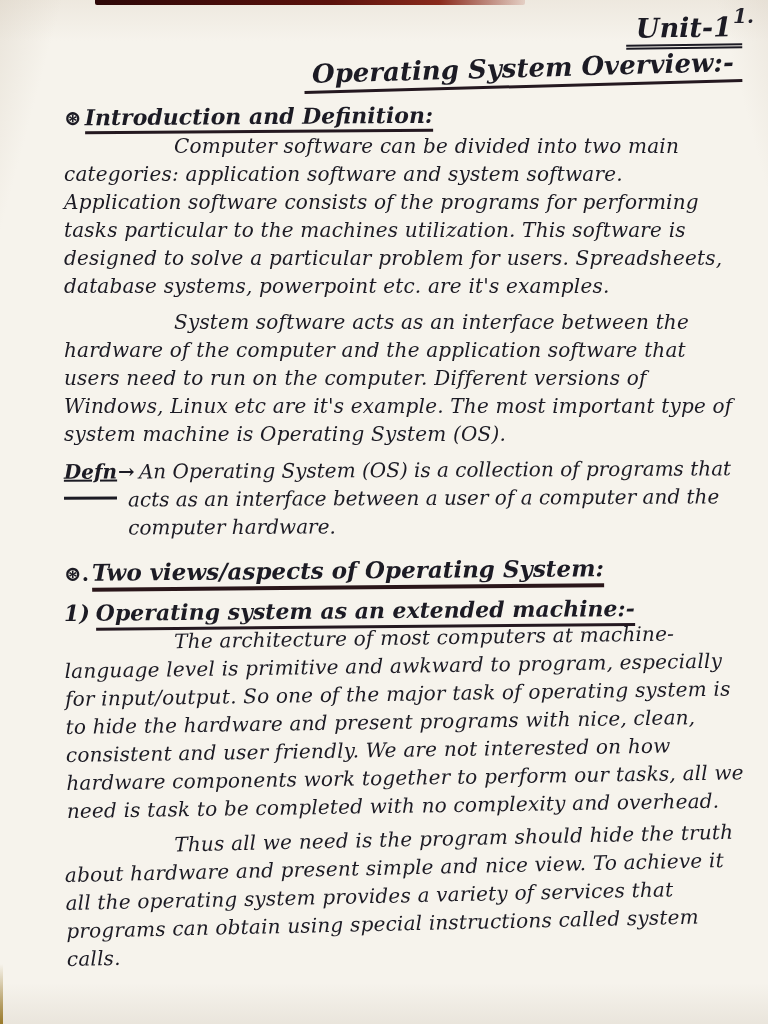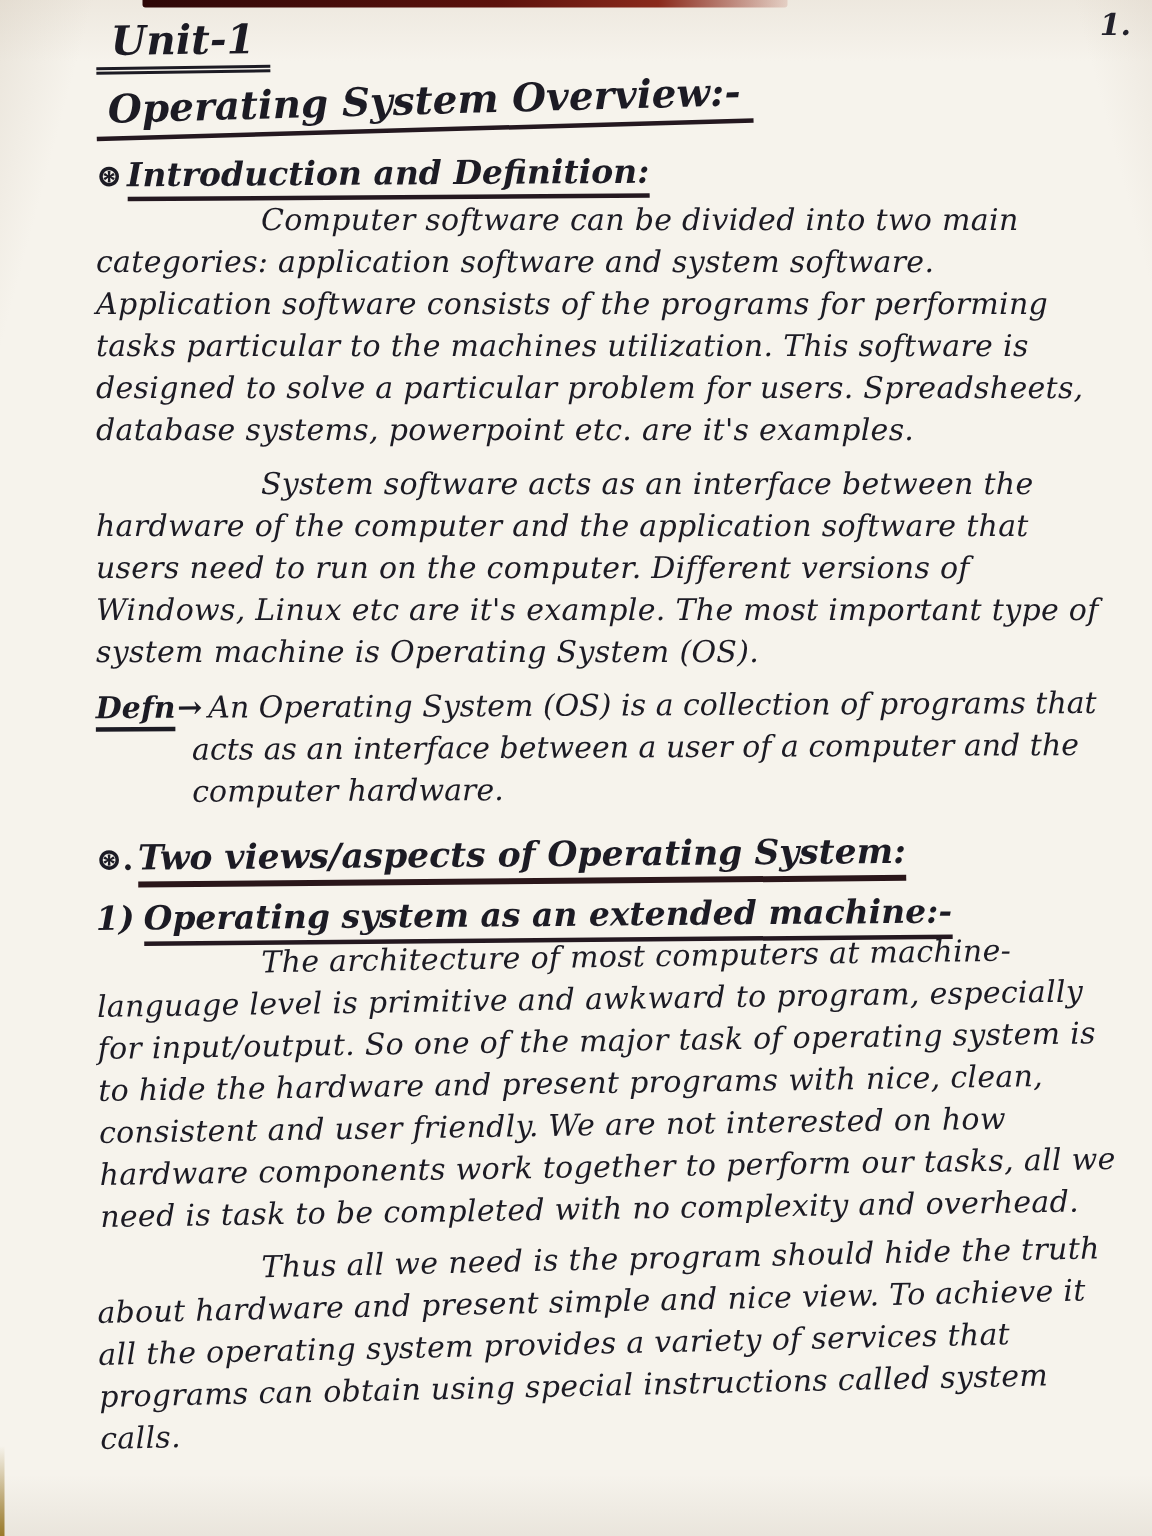--- a/index.html
+++ b/index.html
@@ -29,21 +29,21 @@
     position:absolute;left:0;bottom:0;width:3px;height:60px;
     background:linear-gradient(to top,#9a7a2a,rgba(154,122,42,0));
   }
   .page-number{
     position:absolute;top:4px;right:14px;
     font-size:20px;font-weight:bold;color:#23222c;
   }
   .content{
     position:absolute;top:12px;left:64px;right:26px;
   }
-  .title-wrap{text-align:left;}
+  .title-wrap{text-align:right;}
   .main-title{
     display:inline-block;
     font-size:27px;font-weight:bold;
     border-bottom:5px double #1c1b24;
     padding:0 10px 1px 10px;
     transform:rotate(-0.8deg);
     margin-bottom:4px;
   }
   .sub-title{
     display:inline-block;
@@ -75,21 +75,22 @@
   .indent{text-indent:110px;}
   .defn{
     font-size:20px;line-height:28px;
     margin:2px 0 14px 0;
     padding-left:64px;text-indent:-64px;
     transform:rotate(-0.3deg);
   }
   .defn-label{
     font-weight:bold;
     border-bottom:3px solid #1c1b24;
-    padding-bottom:1px;
+    padding-bottom:13px;
+    text-decoration:underline;
   }
   .defn-arrow{font-style:normal;font-weight:bold;padding:0 4px 0 1px;}
   .views-heading{
     font-size:23px;font-weight:bold;
     margin:16px 0 14px 0;
     transform:rotate(-0.5deg);
   }
   .views-heading .h-text{
     border-bottom:4px solid #2a161a;
     padding-bottom:2px;

